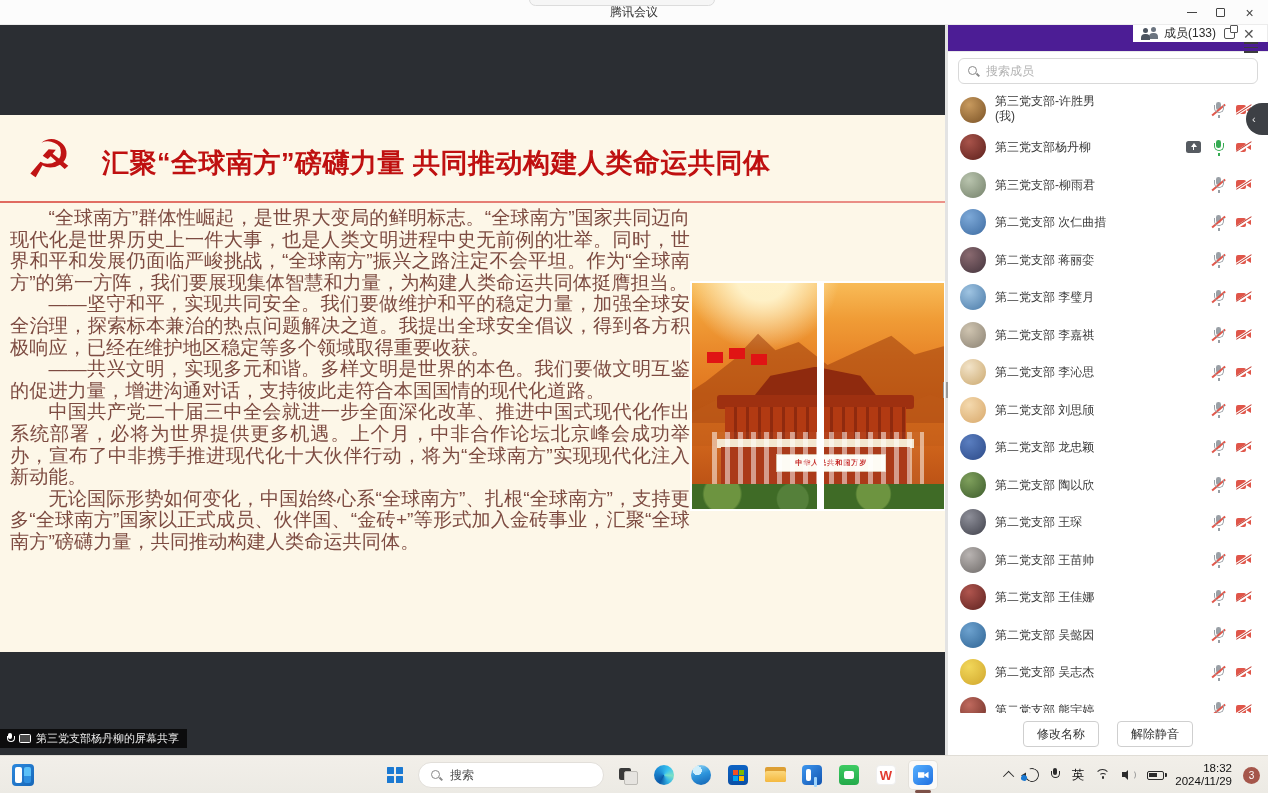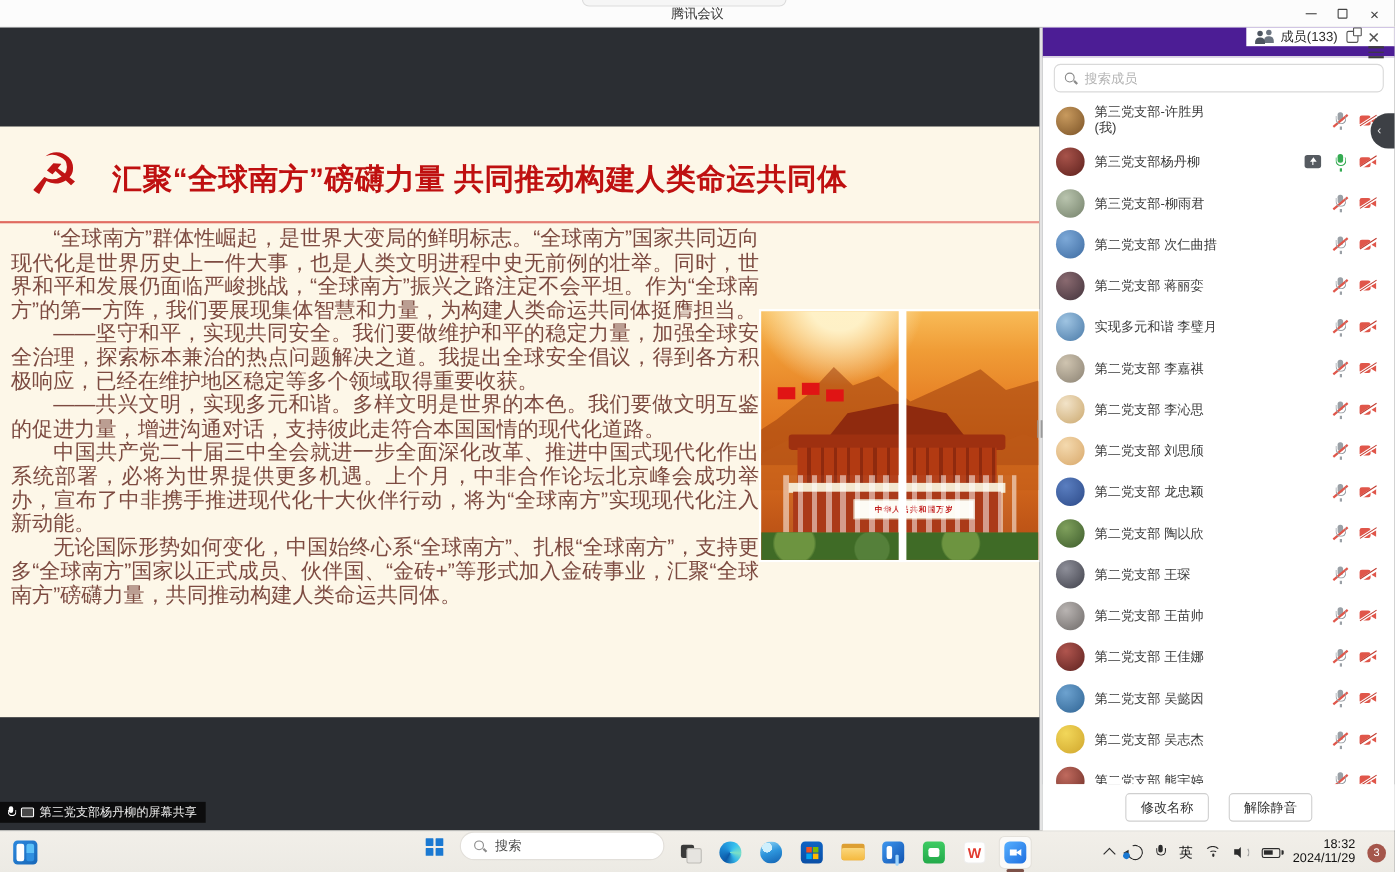--- a/index.html
+++ b/index.html
@@ -132,21 +132,21 @@
   .pf-btn{min-width:76px;height:26px;border:1px solid #cfcfcf;border-radius:4px;background:#fff;font-size:12px;color:#333;
     font-family:inherit;padding:0 0;cursor:pointer;}
 
   
   .taskbar{position:absolute;left:0;top:755px;width:1268px;height:38px;
     background:linear-gradient(180deg,#f2efe9,#eceae4);border-top:1px solid #e0ddd6;}
   .tb-widgets{position:absolute;left:12px;top:8px;width:22px;height:22px;border-radius:4px;
     background:linear-gradient(135deg,#2c88dd,#1767b8);padding:3px;display:flex;gap:2px;cursor:pointer;}
   .tb-widgets .w1{width:7px;height:16px;background:#fff;border-radius:2px;}
   .tb-widgets .w2{width:7px;height:16px;border-radius:2px;background:linear-gradient(180deg,#5bc0f8 55%,#2e8fe0 55%);}
-  .tb-center{position:absolute;left:0;right:0;top:0;height:38px;display:flex;justify-content:center;gap:9px;padding-left:50px;}
+  .tb-center{position:absolute;left:0;right:0;top:0;height:38px;display:flex;align-items:center;justify-content:center;gap:9px;padding-left:50px;}
   .tb-item{width:28px;height:28px;display:flex;align-items:center;justify-content:center;border-radius:4px;cursor:pointer;position:relative;flex:none;}
   .start-ic{width:16px;height:16px;display:grid;grid-template-columns:7px 7px;grid-template-rows:7px 7px;gap:1.6px;}
   .start-ic i{background:#1b79d2;border-radius:.5px;}
   .tb-search{width:186px;height:26px;border-radius:13px;background:#fff;border:1px solid #e2dfda;display:flex;align-items:center;gap:8px;padding:0 12px;cursor:text;}
   .tb-search .txt{font-size:12px;color:#4d4d4d;}
   .taskview-ic{position:relative;width:17px;height:15px;}
   .taskview-ic::before{content:'';position:absolute;left:0;top:0;width:12px;height:12px;background:#3a3a3a;border-radius:2px;}
   .taskview-ic::after{content:'';position:absolute;left:5px;top:3px;width:12px;height:12px;background:#e6e4e0;border:1px solid #bdbbb6;border-radius:2px;}
   .edge-ic{width:20px;height:20px;border-radius:50%;background:conic-gradient(from 210deg,#0b59a8,#1e8fd8 28%,#38c2ef 52%,#7ce0c6 68%,#35b7e8 82%,#0b59a8);}
   .bluebrowser-ic{width:20px;height:20px;border-radius:50%;background:radial-gradient(circle at 32% 28%,#cfeffc 0 22%,transparent 23%),linear-gradient(160deg,#8ed2f4 6%,#2e96dd 48%,#1465b4 95%);}
@@ -378,21 +378,21 @@
                 <span class="body"></span>
                 <span class="lens"></span>
                 <span class="gap"></span>
                 <span class="slash"></span>
               </span>
             </span>
           </div>
           <div class="member-row">
             <span class="avatar" style="background: radial-gradient(circle at 35% 30%, rgb(159, 196, 226), rgb(74, 122, 168));"></span>
             <span>
-              <div class="m-name">实现多元和谐 李璧月</div>
+              <div class="m-name">第二党支部 李璧月</div>
             </span>
             <span class="m-icons">
               <span class="mic-ic muted">
                 <span class="stem"></span>
                 <span class="slash"></span>
               </span>
               <span class="cam-ic">
                 <span class="body"></span>
                 <span class="lens"></span>
                 <span class="gap"></span>

